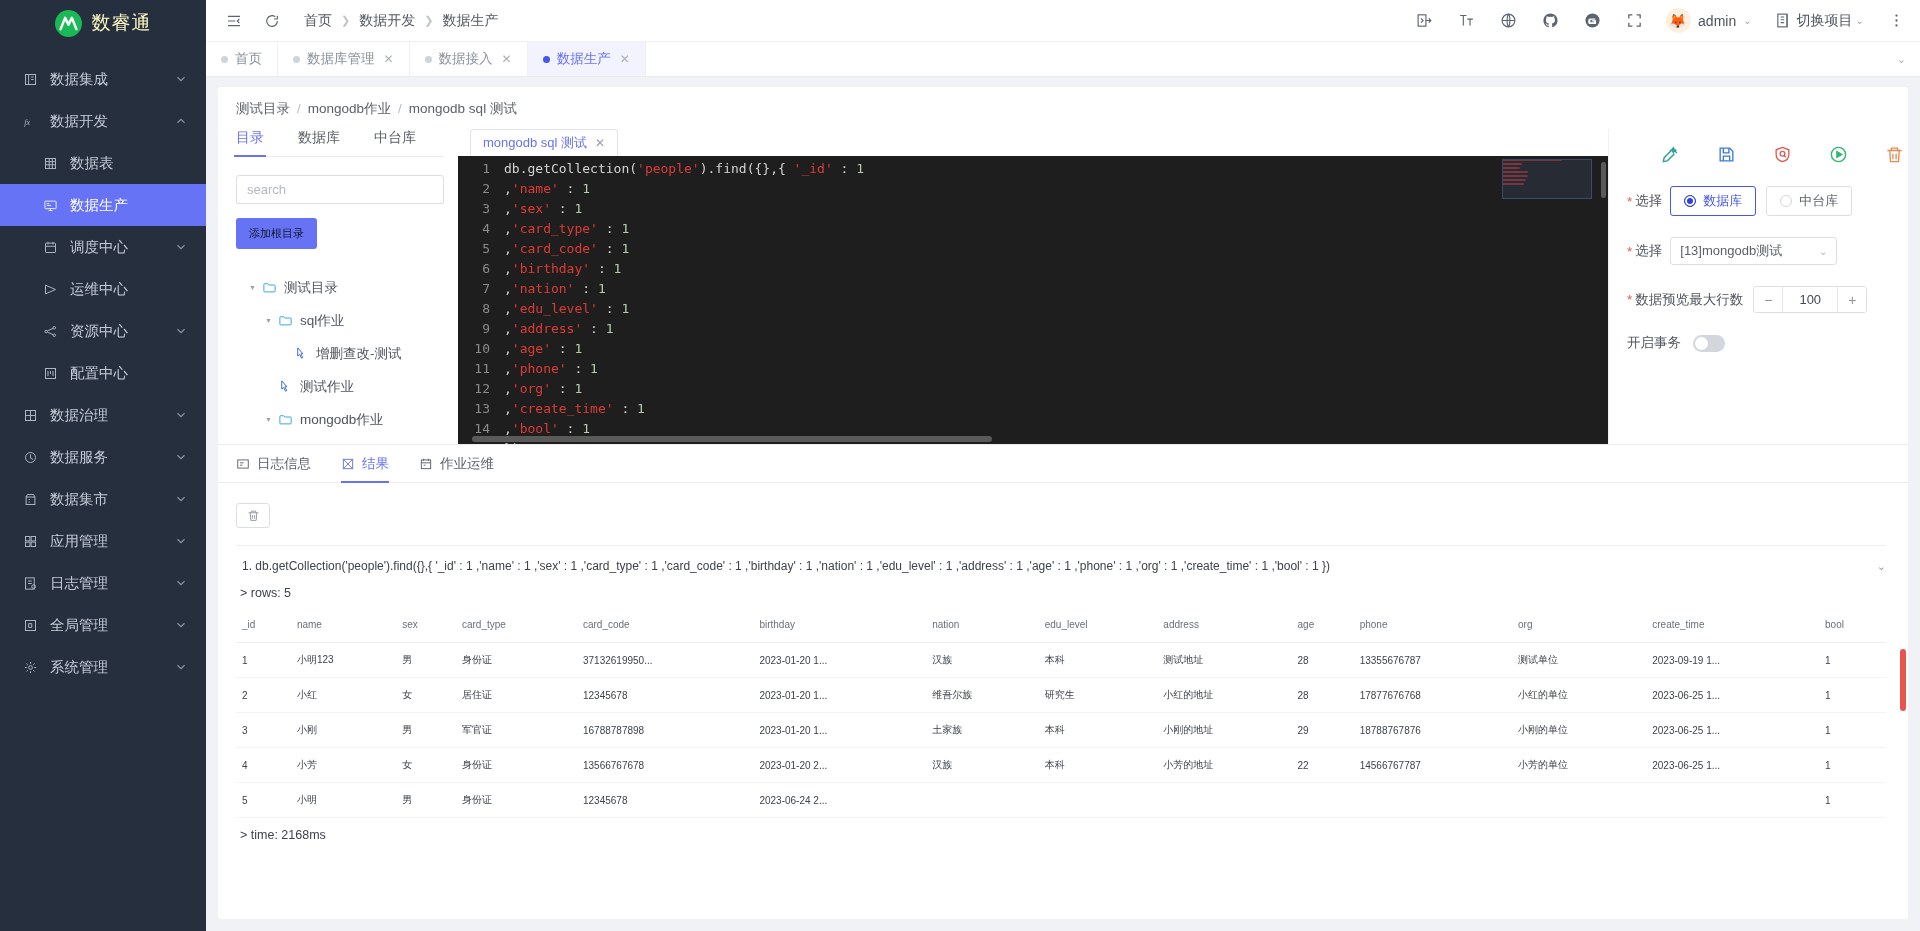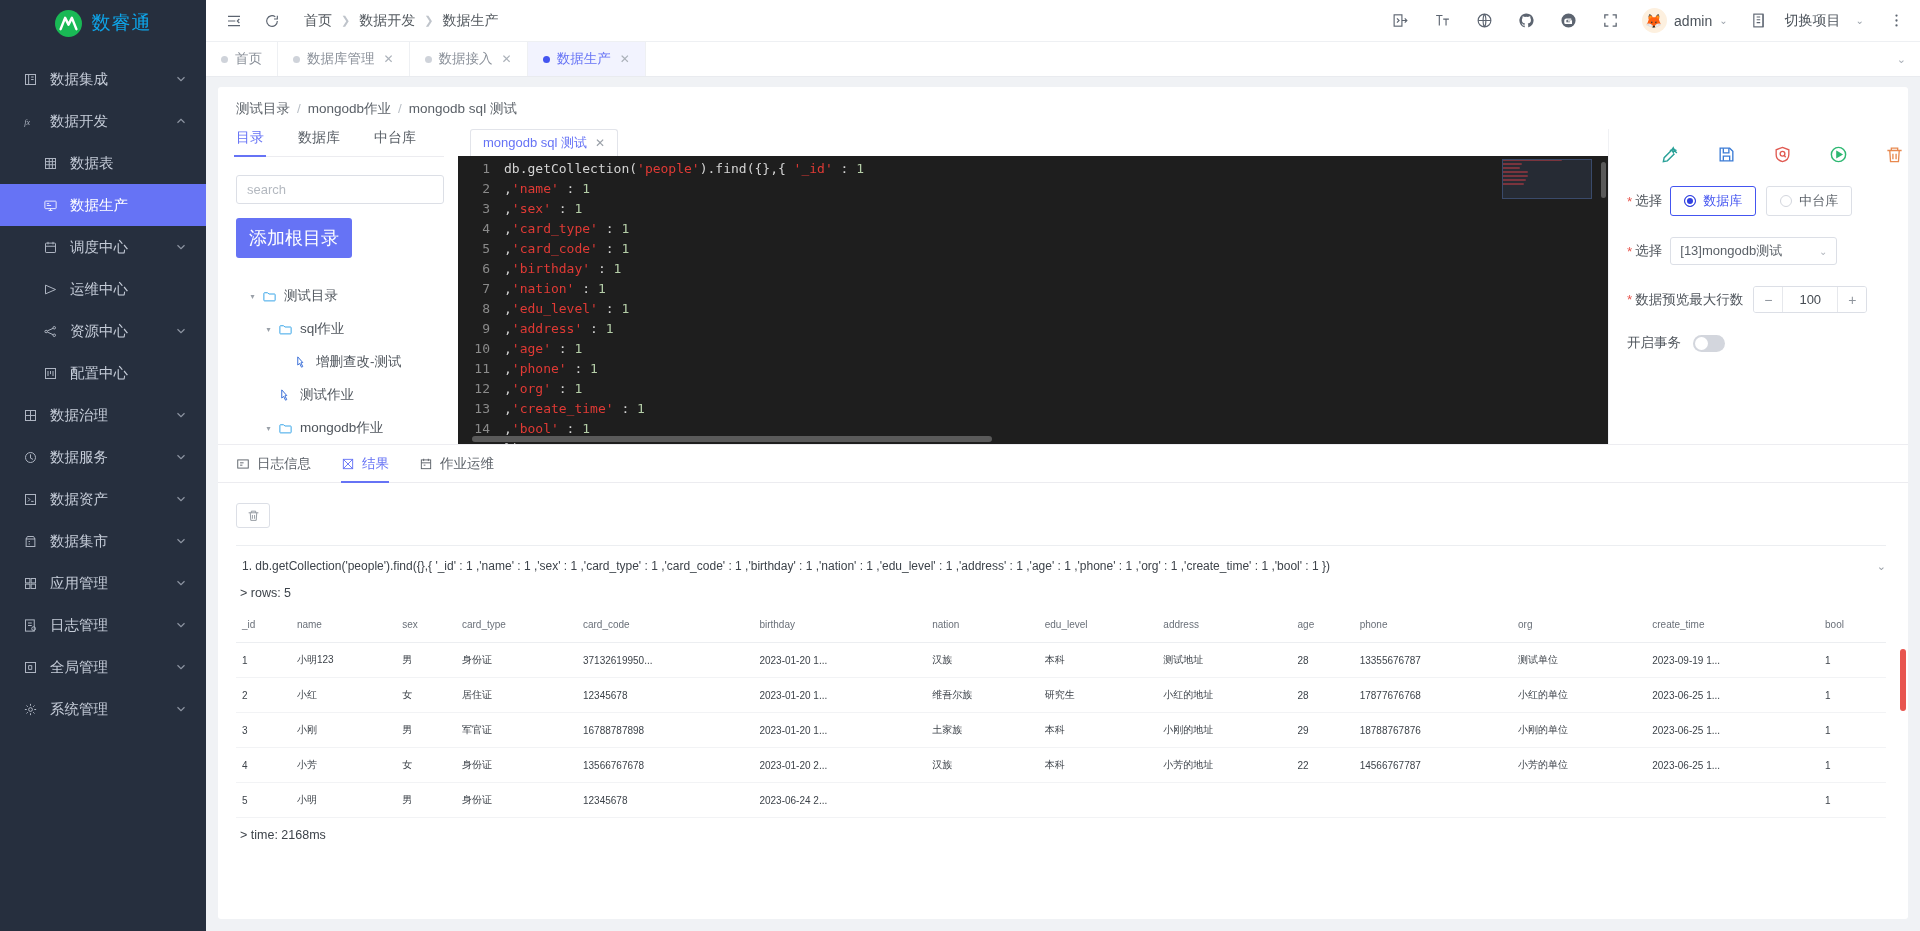--- a/index.html
+++ b/index.html
@@ -25,21 +25,21 @@
     height: 42px; display: flex; align-items: center;
     justify-content: center; gap: 10px;
     padding-top: 4px;
   }
   .logo-mark {
     width: 27px; height: 27px; border-radius: 50%;
     background: #19b955; display: flex; align-items: center;
     justify-content: center; color: #fff; font-size: 15px;
     font-weight: bold;
   }
-  .logo-text { color: #0ea5e9; font-size: 19px; letter-spacing: 1px; }
+  .logo-text { color: #fef9c3; font-size: 19px; letter-spacing: 1px; }
   .nav { margin-top: 16px; }
   .nav-item {
     height: 42px; display: flex; align-items: center;
     padding-left: 22px; font-size: 14.5px; cursor: pointer;
     position: relative; color: #c5ccd8;
   }
   .nav-item.sub { padding-left: 42px; }
   .nav-item.active { background: #6673f5; color: #fff; }
   .nav-item .ico {
     width: 17px; height: 17px; margin-right: 11px;
@@ -71,21 +71,21 @@
   .crumb { cursor: pointer; }
   .crumb-sep { color: #bfc4cb; font-size: 11px; }
   .topbar-right { margin-left: auto; display: flex; align-items: center;
                   gap: 22px; }
   .topbar-right .tb-icon svg { width: 17px; height: 17px; }
   .user-chip { display: flex; align-items: center; gap: 7px;
                font-size: 14px; color: #4d545c; cursor: pointer; }
   .avatar { width: 25px; height: 25px; border-radius: 50%;
             background: #fdf0df; display: flex; align-items: center;
             justify-content: center; font-size: 14px; }
-  .proj-chip { display: flex; align-items: center; gap: 15px;
+  .proj-chip { display: flex; align-items: center; gap: 3px;
                font-size: 14px; color: #4d545c; cursor: pointer; }
   .mini-chev { font-size: 10px; color: #9aa1aa; }
 
   .tabbar {
     height: 35px; background: #fff; display: flex; align-items: stretch;
     border-bottom: 1px solid #e9ebef; flex: 0 0 35px;
   }
   .ptab {
     display: flex; align-items: center; gap: 7px;
     padding: 0 15px; font-size: 13.5px; color: #8b919a;
@@ -121,22 +121,22 @@
     right: -2px; bottom: -1px; height: 2px; background: #6673f5; }
   .searchbox {
     margin-top: 18px; height: 29px; border: 1px solid #dcdfe6;
     border-radius: 3px; padding: 0 10px; font-size: 13px;
     color: #333; outline: none; width: 100%;
     font-family: "Liberation Sans", sans-serif;
   }
   .searchbox::placeholder { color: #b4b9c0; }
   .addbtn {
     margin-top: 14px; align-self: flex-start;
-    background: #6673f5; color: #ffffff; border: none; border-radius: 3px;
-    padding: 8px 13px; font-size: 18px; cursor: pointer;
+    background: #6673f5; color: #0f172a; border: none; border-radius: 3px;
+    padding: 8px 13px; font-size: 11px; cursor: pointer;
     font-family: "Liberation Sans", sans-serif;
   }
   .tree { margin-top: 22px; font-size: 13.5px; color: #4f555c;
           overflow: hidden; }
   .tnode { display: flex; align-items: center; height: 33px;
            cursor: pointer; white-space: nowrap; }
   .tarrow { width: 13px; display: inline-flex; justify-content: center;
             color: #9aa0a8; font-size: 8px; }
   .tarrow.empty { visibility: hidden; }
   .ticon { width: 17px; height: 17px; margin: 0 6px 0 2px;
@@ -385,34 +385,20 @@
           </span>
         </div>
         <div class="nav-item">
           <span class="ico">
             <svg viewBox="0 0 24 24" fill="none" stroke="currentColor" stroke-width="1.6">
               <circle cx="12" cy="12" r="8"></circle>
               <path d="M12 7v6l4 2"></path>
             </svg>
           </span>
           <span class="lbl">数据服务</span>
-          <span class="chev">
-            <svg viewBox="0 0 24 24" fill="none" stroke="currentColor" stroke-width="2">
-              <path d="M6 9l6 6 6-6"></path>
-            </svg>
-          </span>
-        </div>
-        <div class="nav-item">
-          <span class="ico">
-            <svg viewBox="0 0 24 24" fill="none" stroke="currentColor" stroke-width="1.6">
-              <rect x="4" y="4" width="16" height="16"></rect>
-              <path d="M8 9l3 3-3 3M13 15h4"></path>
-            </svg>
-          </span>
-          <span class="lbl">数据资产</span>
           <span class="chev">
             <svg viewBox="0 0 24 24" fill="none" stroke="currentColor" stroke-width="2">
               <path d="M6 9l6 6 6-6"></path>
             </svg>
           </span>
         </div>
         <div class="nav-item">
           <span class="ico">
             <svg viewBox="0 0 24 24" fill="none" stroke="currentColor" stroke-width="1.6">
               <rect x="5" y="8" width="14" height="12"></rect>

